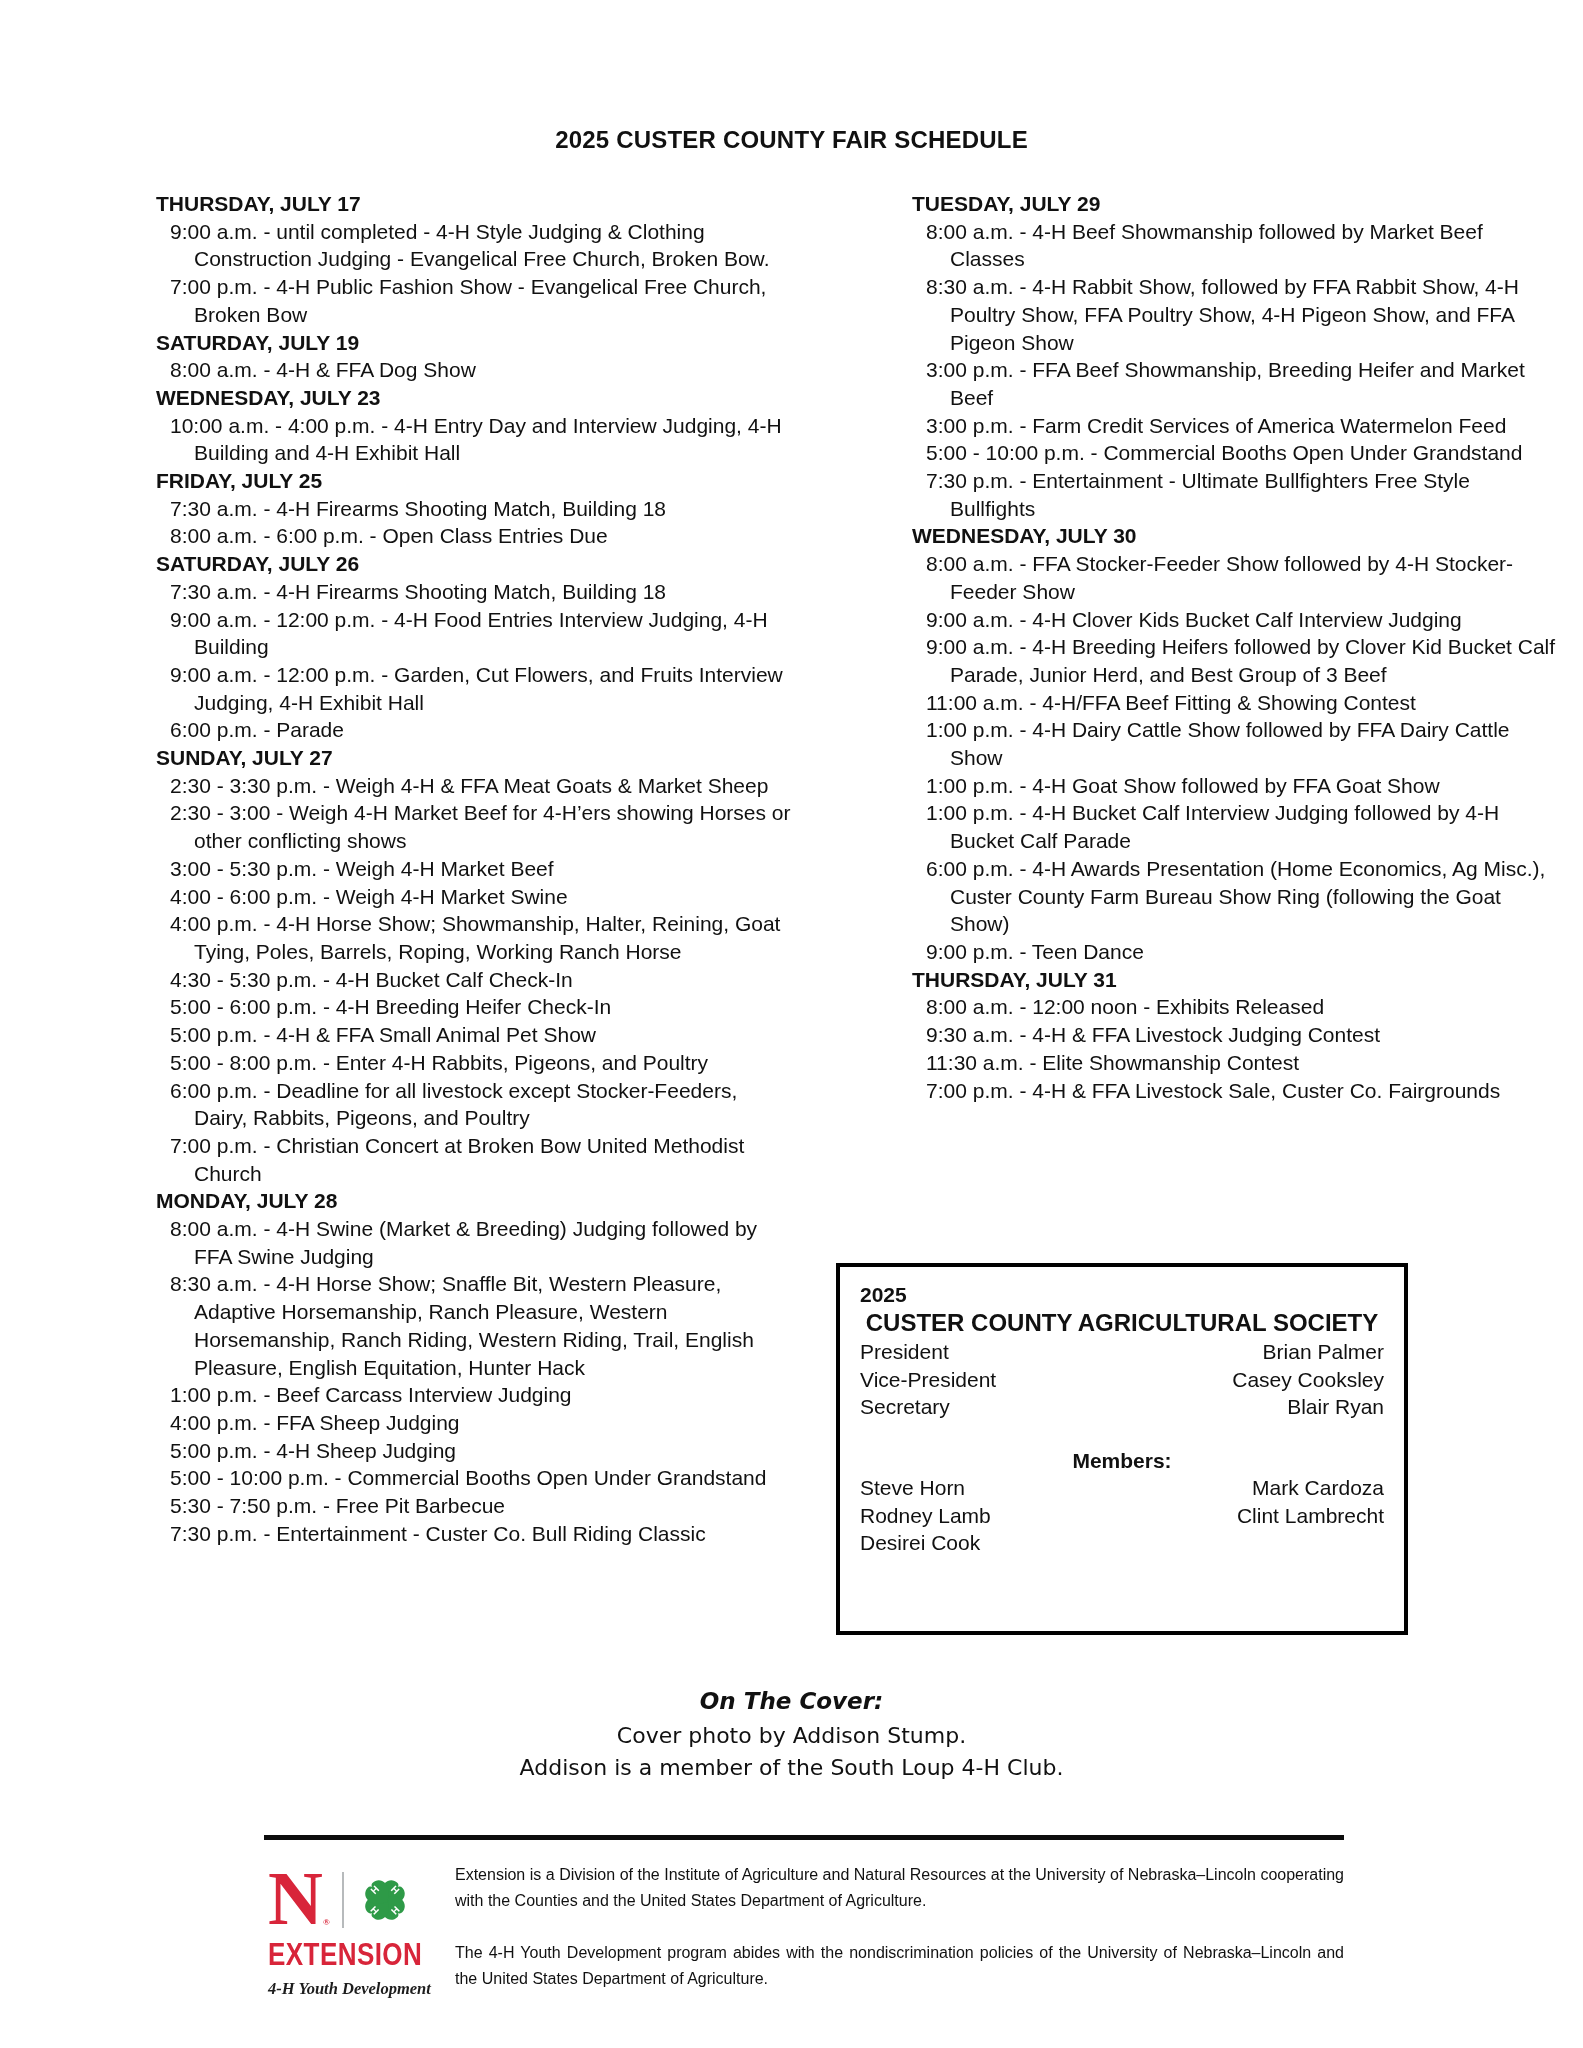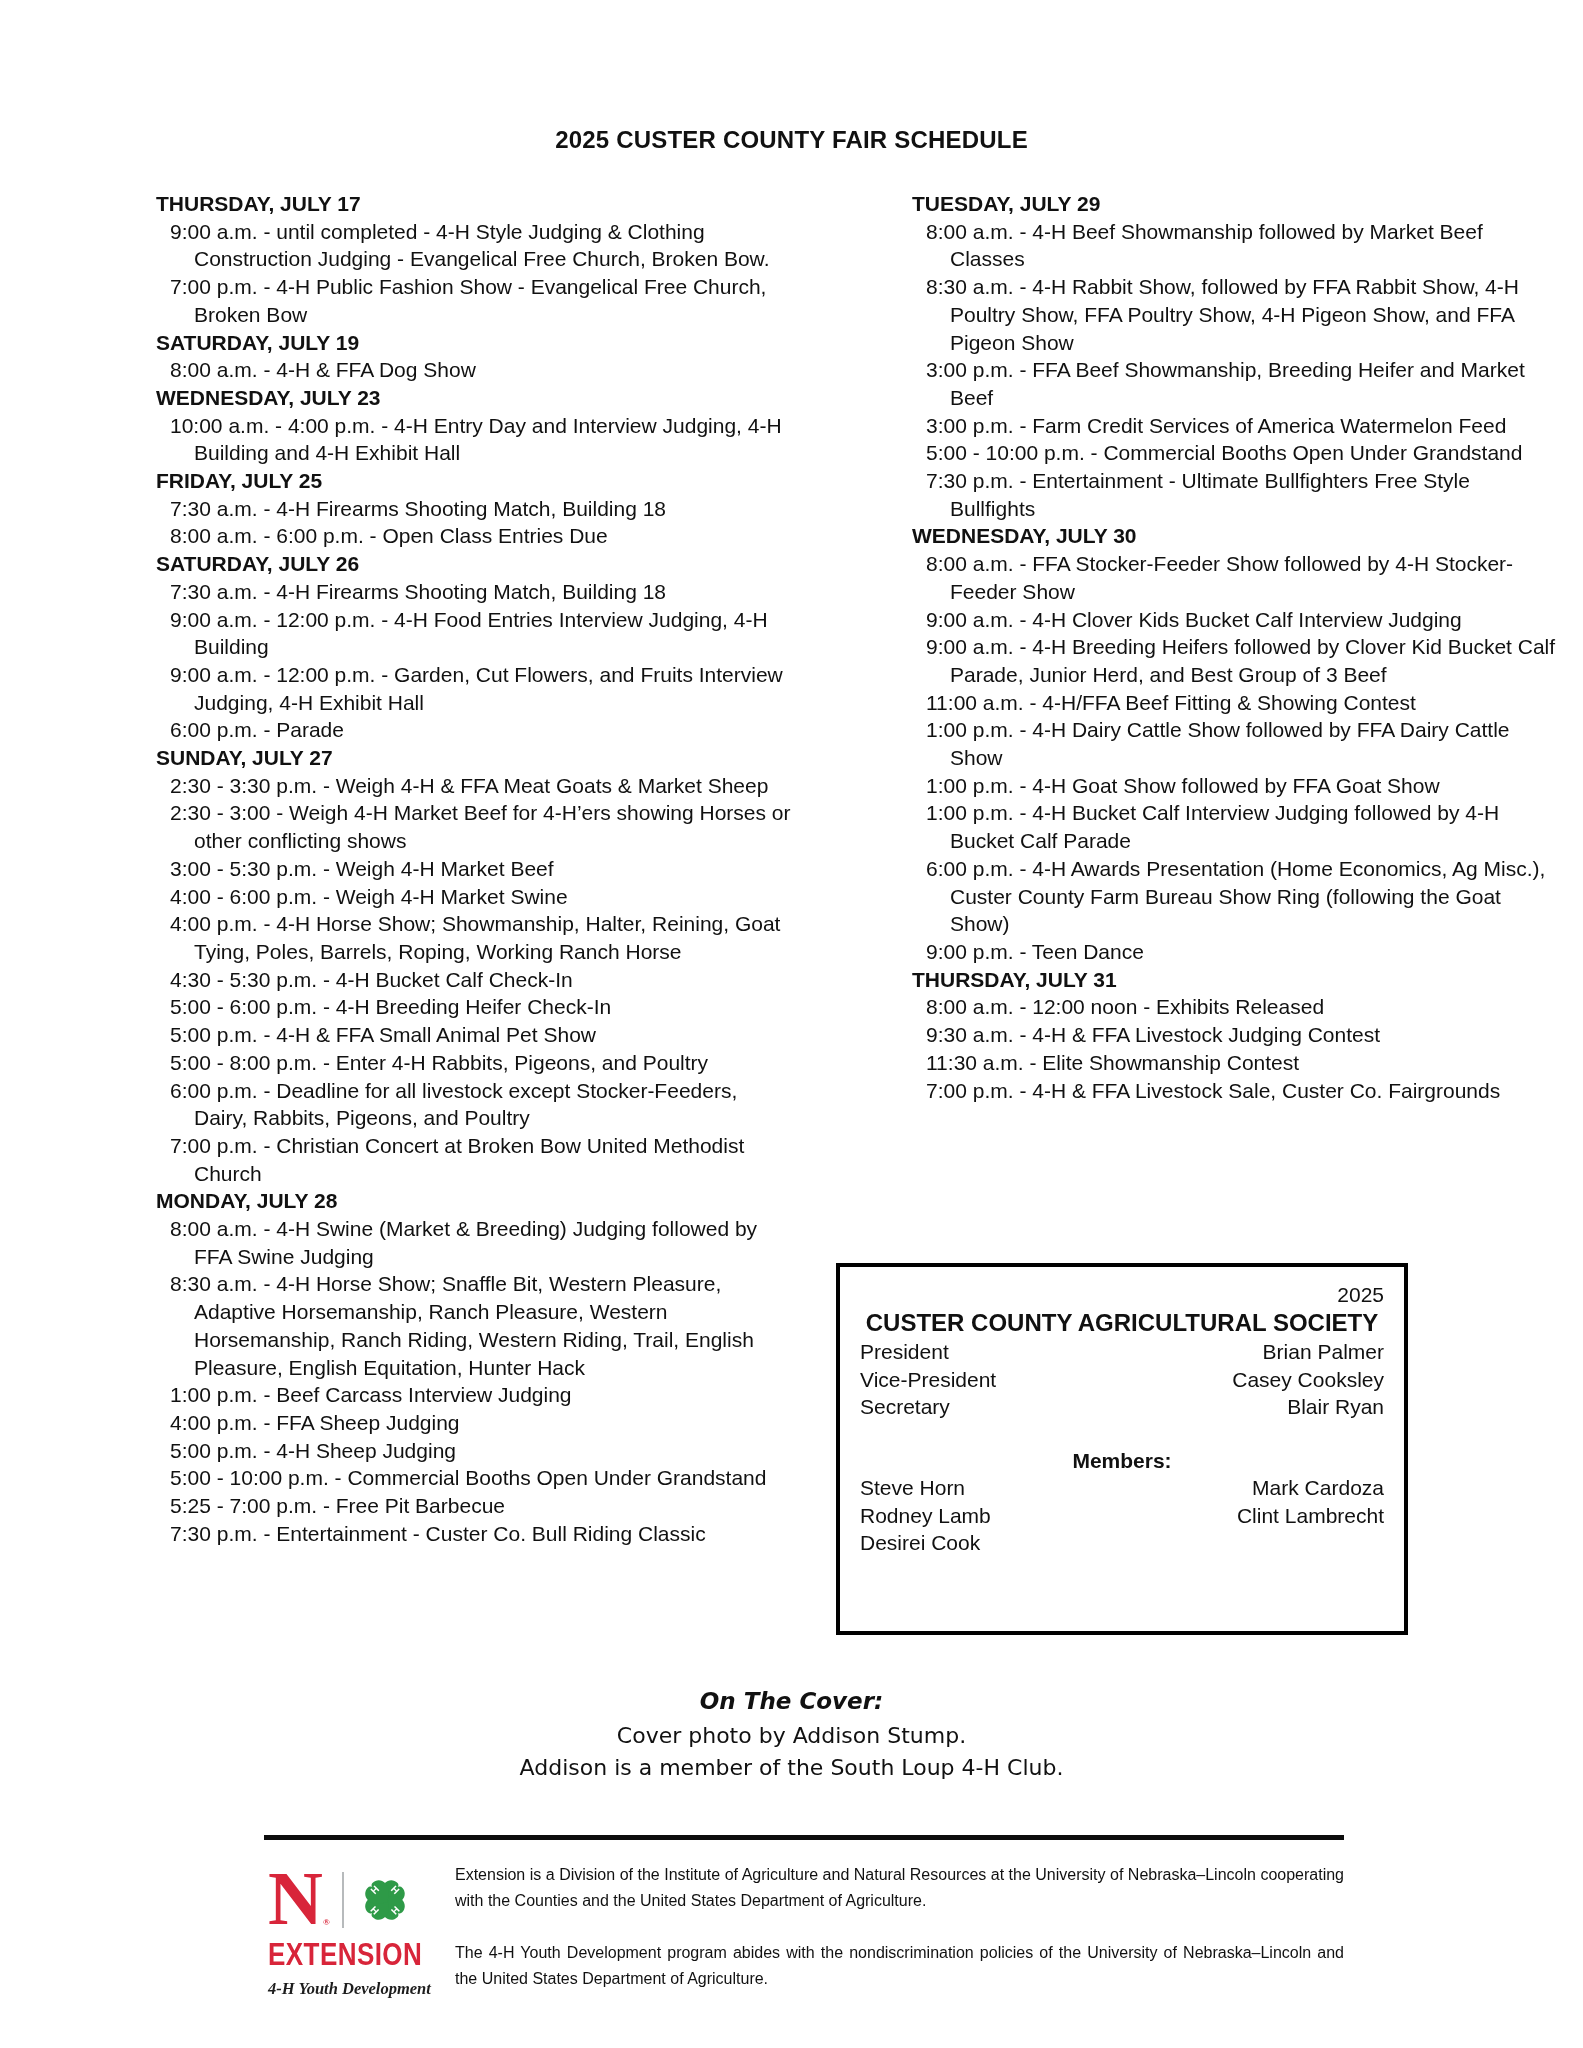--- a/index.html
+++ b/index.html
@@ -26,21 +26,21 @@
   .day-header { font-weight:bold; }
   .event { padding-left:38px; text-indent:-24px; }
 
   .society-box {
     position:absolute; left:836px; top:1263px;
     width:572px; height:372px;
     border:4px solid #000;
     padding:14px 20px 0 20px;
     font-size:21px;
   }
-  .box-year  { text-align:right; font-weight:normal; line-height:27px; }
+  .box-year  { text-align:left; font-weight:bold; line-height:27px; }
   .box-title { text-align:center; font-weight:bold; font-size:24px; line-height:30px; }
   .officer-row, .member-row {
     display:flex; justify-content:space-between; line-height:27.5px;
   }
   .members-heading {
     text-align:center; font-weight:bold; margin-top:26px; line-height:27.5px;
   }
 
   .cover {
     position:absolute; top:1686px; left:0; right:0;
@@ -116,21 +116,21 @@
       <div class="event">5:00 - 8:00 p.m. - Enter 4-H Rabbits, Pigeons, and Poultry</div>
       <div class="event">6:00 p.m. - Deadline for all livestock except Stocker-Feeders, Dairy, Rabbits, Pigeons, and Poultry</div>
       <div class="event">7:00 p.m. - Christian Concert at Broken Bow United Methodist Church</div>
       <div class="day-header">MONDAY, JULY 28</div>
       <div class="event">8:00 a.m. - 4-H Swine (Market &amp; Breeding) Judging followed by FFA Swine Judging</div>
       <div class="event">8:30 a.m. - 4-H Horse Show; Snaffle Bit, Western Pleasure, Adaptive Horsemanship, Ranch Pleasure, Western Horsemanship, Ranch Riding, Western Riding, Trail, English Pleasure, English Equitation, Hunter Hack</div>
       <div class="event">1:00 p.m. - Beef Carcass Interview Judging</div>
       <div class="event">4:00 p.m. - FFA Sheep Judging</div>
       <div class="event">5:00 p.m. - 4-H Sheep Judging</div>
       <div class="event">5:00 - 10:00 p.m. - Commercial Booths Open Under Grandstand</div>
-      <div class="event">5:25 - 7:00 p.m. - Free Pit Barbecue</div>
+      <div class="event">5:30 - 7:50 p.m. - Free Pit Barbecue</div>
       <div class="event">7:30 p.m. - Entertainment - Custer Co. Bull Riding Classic</div>
     </div>
   <div class="col col-right" id="col-right">
       <div class="day-header">TUESDAY, JULY 29</div>
       <div class="event">8:00 a.m. - 4-H Beef Showmanship followed by Market Beef Classes</div>
       <div class="event">8:30 a.m. - 4-H Rabbit Show, followed by FFA Rabbit Show, 4-H Poultry Show, FFA Poultry Show, 4-H Pigeon Show, and FFA Pigeon Show</div>
       <div class="event">3:00 p.m. - FFA Beef Showmanship, Breeding Heifer and Market Beef</div>
       <div class="event">3:00 p.m. - Farm Credit Services of America Watermelon Feed</div>
       <div class="event">5:00 - 10:00 p.m. - Commercial Booths Open Under Grandstand</div>
       <div class="event">7:30 p.m. - Entertainment - Ultimate Bullfighters Free Style Bullfights</div>

